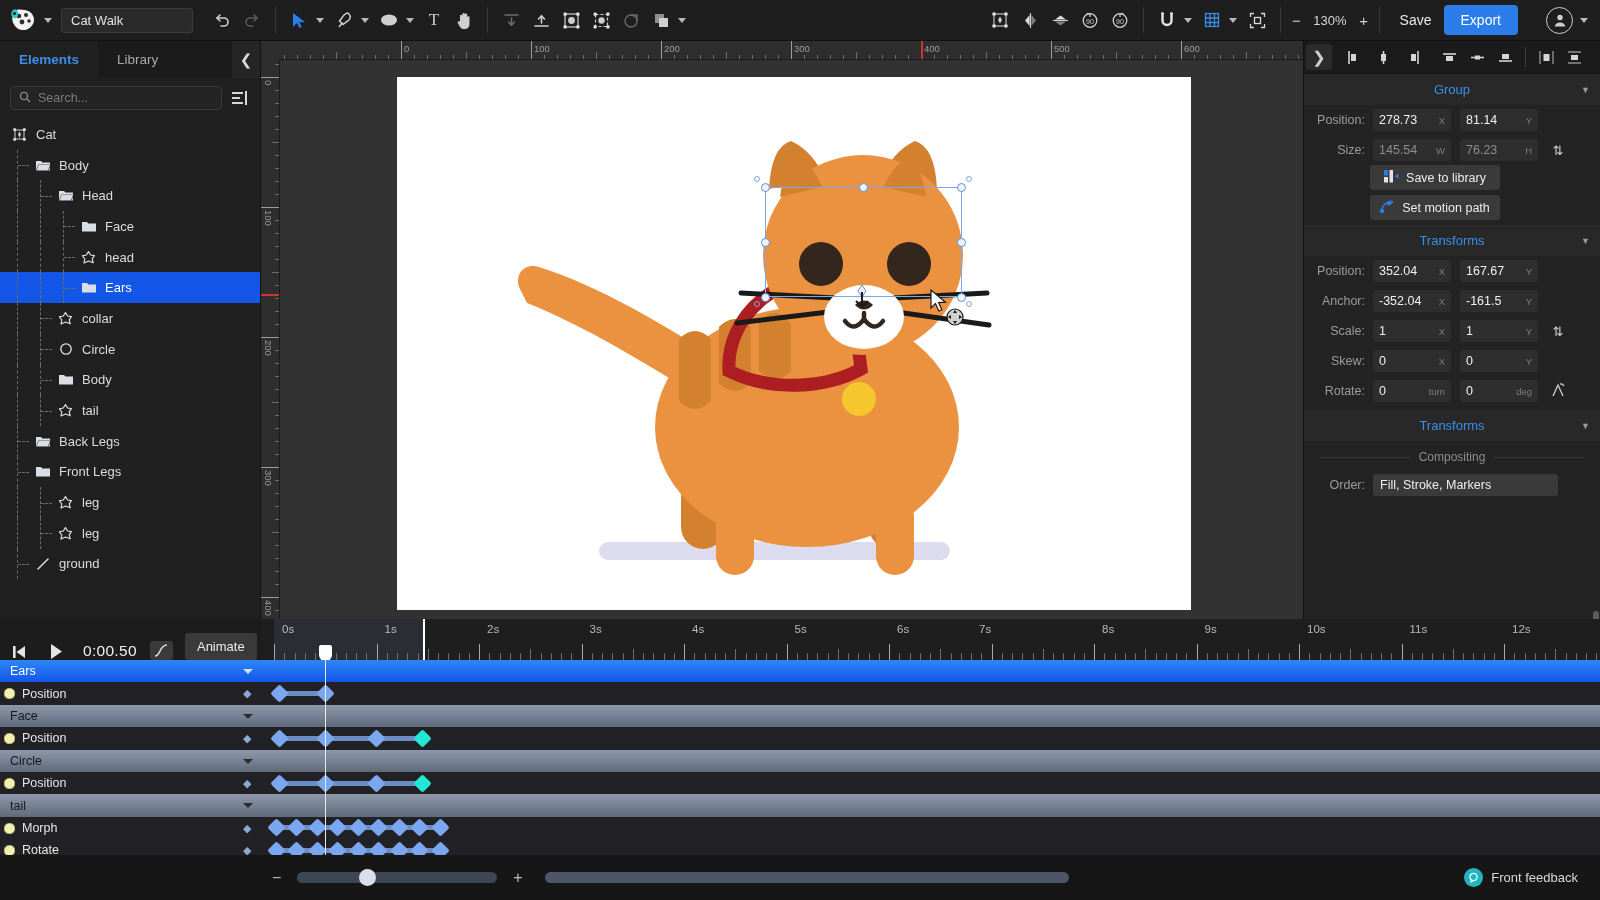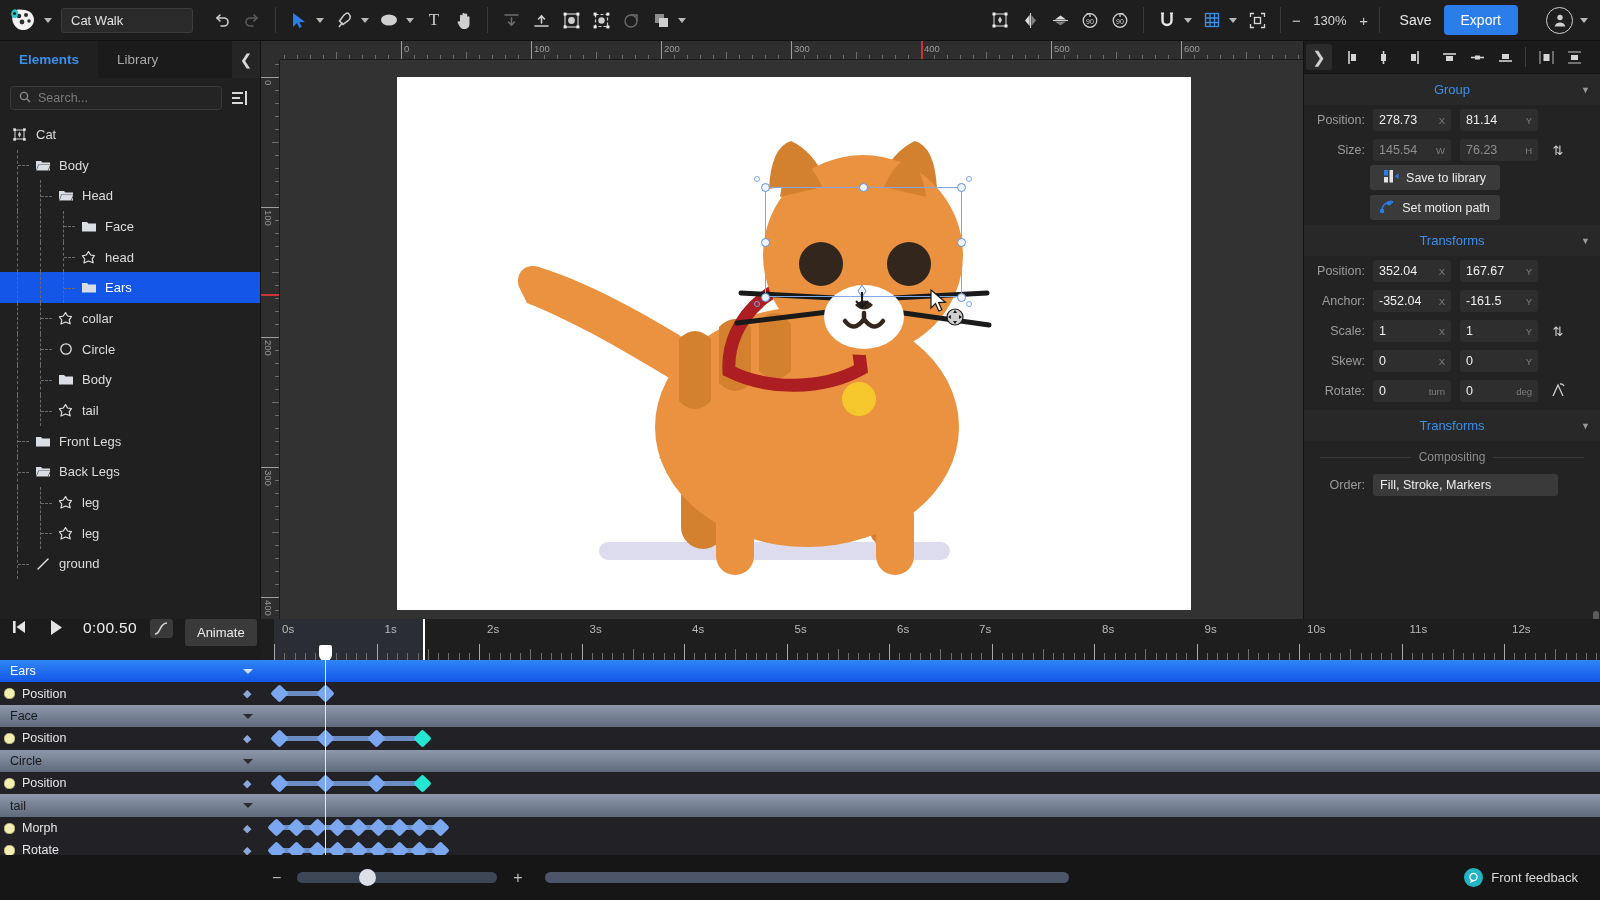--- a/index.html
+++ b/index.html
@@ -143,21 +143,21 @@
   .selwrap {
     height:22px; background:#3a3a3a; border-radius:3px; display:flex; align-items:center;
     padding:0 7px; color:#ededed; font-size:12.5px; position:relative;
   }
   .r-scroll {
     position:absolute; right:1px; top:570px; width:6px; height:44px; background:#5c5c5c; border-radius:3px;
   }
 
   
   .timeline { position:absolute; top:619px; left:0; width:1600px; height:236px; background:#141414; }
-  .tl-ctrl { position:absolute; left:0; top:0; width:261px; height:41px; background:#1c1c1c; display:flex; align-items:flex-start; }
+  .tl-ctrl { position:absolute; left:0; top:0; width:261px; height:41px; background:#1c1c1c; display:flex; align-items:flex-end; }
   .tl-ruler { position:absolute; left:261px; top:0; width:1339px; height:41px; background:#1e1e1e; overflow:hidden; }
   .tlabel { position:absolute; color:#b9b9b9; font-size:11.5px; top:4px; }
   .tltick { position:absolute; background:#6e6e6e; }
   .tl-rows { position:absolute; left:0; top:41px; width:1600px; height:195px; overflow:hidden; }
   .grow { height:22.4px; position:relative; display:flex; align-items:center; }
   .grow.group { background:linear-gradient(#8d99ab,#5f6a7b); color:#18181c; }
   .grow.group.sel { background:linear-gradient(#2f86f7,#1356e8); color:#fff; }
   .grow.prop { background:#222226; }
   .grow .gname { padding-left:10px; font-size:12.5px; }
   .grow .gcaret { position:absolute; left:243px; width:0;height:0;
@@ -537,35 +537,35 @@
             </svg>
           </span>
           <span>tail</span>
         </div>
         <div class="trow">
           <span class="dashline" style="left:17px;width:1px;border-left:1px dashed #6a6a6a;"></span>
           <span class="dashline" style="left:18px;top:50%;width:11px;height:1px;border-top:1px dashed #6a6a6a;"></span>
           <span class="tico" style="margin-left:33px">
             <svg width="16" height="13" viewBox="0 0 16 13">
               <path d="M1 2 h5 l1.4 1.6 H15 v8 H1Z" fill="#d9dde4"></path>
-            </svg>
-          </span>
-          <span>Front Legs</span>
+              <path d="M1 11.6 L3.4 5.4 H16 L13.6 11.6Z" fill="#2b2b2b"></path>
+              <path d="M1.6 11.2 L3.8 5.8 H15.2 L13 11.2Z" fill="#d9dde4"></path>
+            </svg>
+          </span>
+          <span>Back Legs</span>
         </div>
         <div class="trow">
           <span class="dashline" style="left:17px;width:1px;border-left:1px dashed #6a6a6a;"></span>
           <span class="dashline" style="left:18px;top:50%;width:11px;height:1px;border-top:1px dashed #6a6a6a;"></span>
           <span class="tico" style="margin-left:33px">
             <svg width="16" height="13" viewBox="0 0 16 13">
               <path d="M1 2 h5 l1.4 1.6 H15 v8 H1Z" fill="#d9dde4"></path>
-              <path d="M1 11.6 L3.4 5.4 H16 L13.6 11.6Z" fill="#2b2b2b"></path>
-              <path d="M1.6 11.2 L3.8 5.8 H15.2 L13 11.2Z" fill="#d9dde4"></path>
-            </svg>
-          </span>
-          <span>Back Legs</span>
+            </svg>
+          </span>
+          <span>Front Legs</span>
         </div>
         <div class="trow">
           <span class="dashline" style="left:17px;width:1px;border-left:1px dashed #6a6a6a;"></span>
           <span class="dashline" style="left:40px;width:1px;border-left:1px dashed #6a6a6a;"></span>
           <span class="dashline" style="left:41px;top:50%;width:11px;height:1px;border-top:1px dashed #6a6a6a;"></span>
           <span class="tico" style="margin-left:56px">
             <svg width="15" height="15" viewBox="0 0 15 15">
               <path d="M7.5 1.6 L9.6 5 L13.4 5.6 L11.2 8.8 L12.2 12.8 L7.5 11 L3 13 L3.8 9 L1.4 5.8 L5.3 5Z" fill="none" stroke="#e0e0e0" stroke-width="1.2" stroke-linejoin="round"></path>
             </svg>
           </span>

